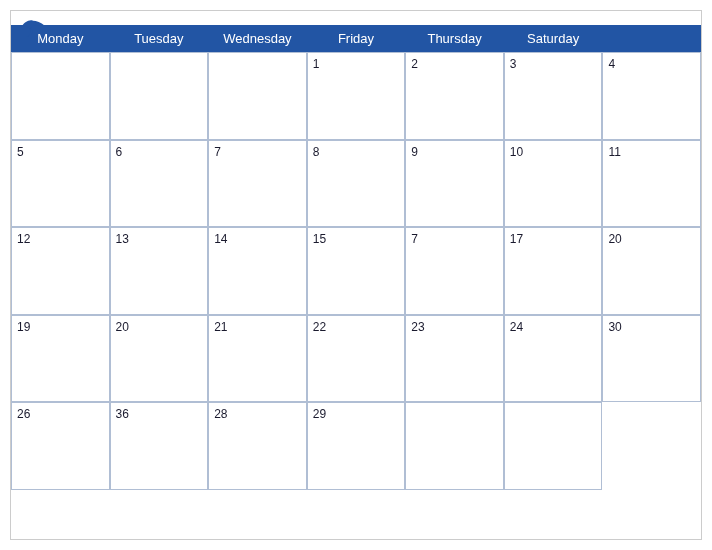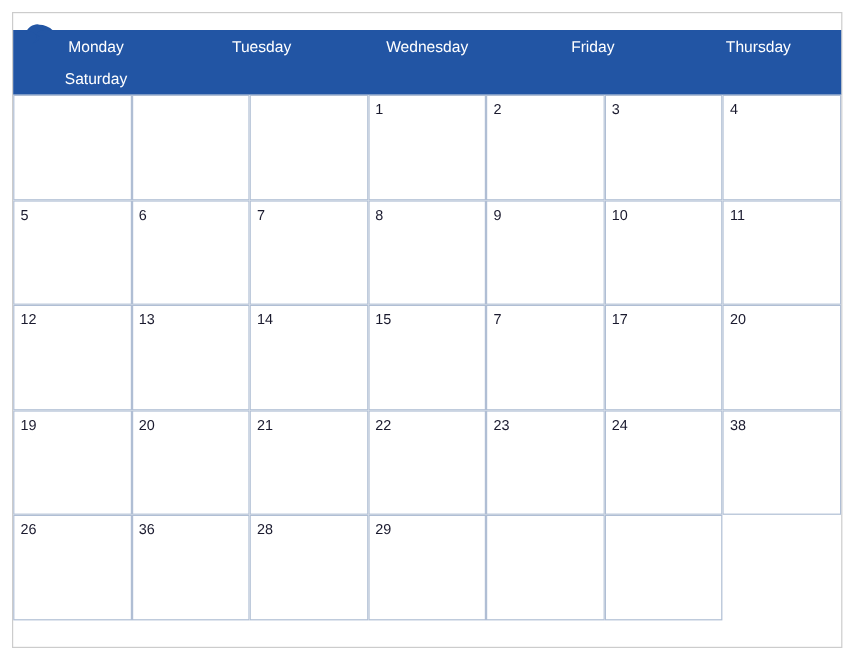--- a/index.html
+++ b/index.html
@@ -66,21 +66,21 @@
     }
     .country-label {
       position: absolute;
       right: 10px;
       top: 14px;
       font-size: 13px;
       color: #333;
     }
     .day-headers {
       display: grid;
-      grid-template-columns: repeat(5, 1fr);
+      grid-template-columns: repeat(7, 1fr);
       background: #2255a4;
     }
     .day-header {
       text-align: center;
       color: #fff;
       font-size: 13px;
       padding: 6px 0;
       font-weight: normal;
     }
     .calendar-grid {
@@ -202,21 +202,21 @@
       <div class="calendar-cell">
         <span class="cell-number">22</span>
       </div>
       <div class="calendar-cell">
         <span class="cell-number">23</span>
       </div>
       <div class="calendar-cell">
         <span class="cell-number">24</span>
       </div>
       <div class="calendar-cell">
-        <span class="cell-number">38</span>
+        <span class="cell-number">30</span>
       </div>
       <div class="calendar-cell">
         <span class="cell-number">26</span>
       </div>
       <div class="calendar-cell">
         <span class="cell-number">36</span>
       </div>
       <div class="calendar-cell">
         <span class="cell-number">28</span>
       </div>

